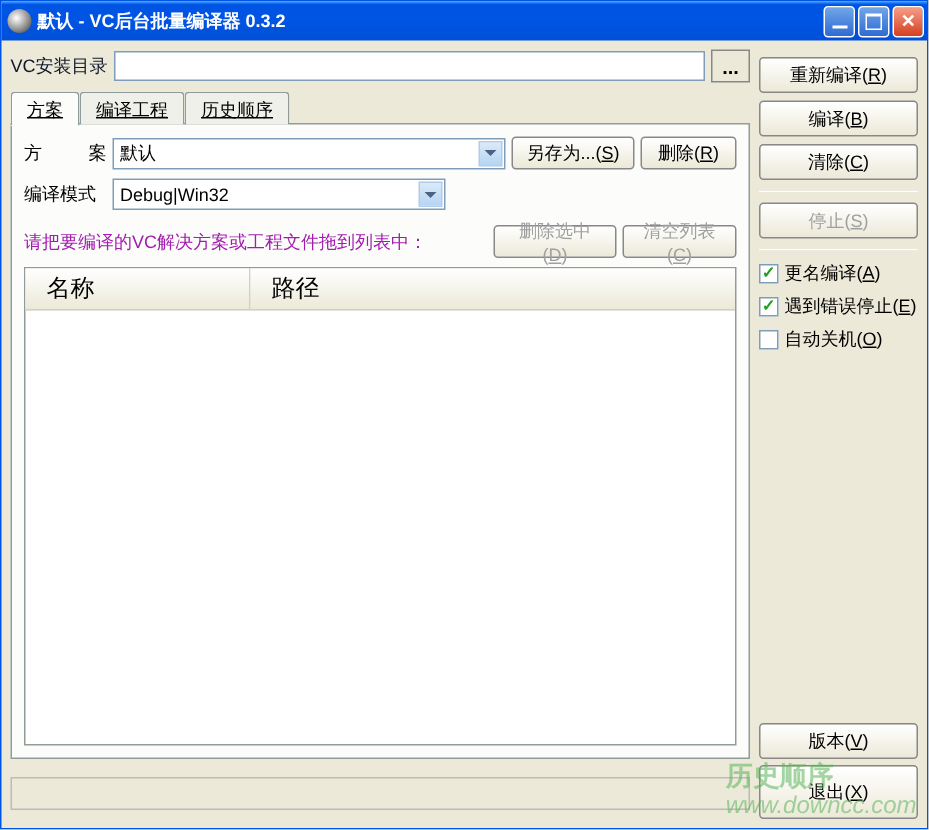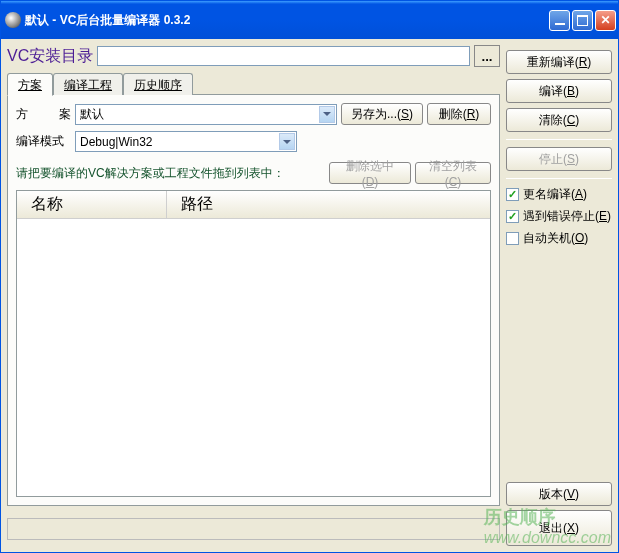--- a/index.html
+++ b/index.html
@@ -13,21 +13,21 @@
 }
 .window {
   width: 619px;
   height: 553px;
   border: 1px solid #0054e3;
   background: #ece9d8;
   display: flex;
   flex-direction: column;
 }
 .titlebar {
-  height: 38px;
+  height: 26px;
   background: linear-gradient(to bottom, #3c9cff 0%, #0054e3 8%, #0054e3 50%, #0050d8 100%);
   display: flex;
   align-items: center;
   padding: 0 2px 0 4px;
   color: white;
   font-weight: bold;
   font-size: 12px;
 }
 .titlebar .icon {
   width: 16px; height: 16px;
@@ -63,21 +63,21 @@
   display: flex;
   flex-direction: column;
   padding: 6px;
   gap: 4px;
 }
 .toprow {
   display: flex;
   align-items: center;
   gap: 4px;
 }
-.label { font-size: 16px; color: #4c1d95; }
+.label { font-size: 12px; color: #0f172a; }
 .textinput {
   flex: 1;
   height: 20px;
   border: 1px solid #7f9db9;
   background: white;
   padding: 0 4px;
   font-size: 12px;
 }
 .browse-btn {
   width: 26px; height: 22px;
@@ -166,21 +166,21 @@
   border-radius: 3px;
   background: linear-gradient(to bottom, #fff 0%, #ece9d8 100%);
   cursor: pointer;
   font-size: 12px;
   display: inline-flex;
   align-items: center;
   justify-content: center;
 }
 .btn.disabled { color: #a0a0a0; cursor: default; }
 .btn u { text-decoration: underline; }
-.hint { color: #14532d; font-size: 12px; }
+.hint { color: #a21caf; font-size: 12px; }
 .listview {
   flex: 1;
   border: 1px solid #919b9c;
   background: white;
   display: flex;
   flex-direction: column;
   min-height: 0;
 }
 .lv-header {
   display: flex;

